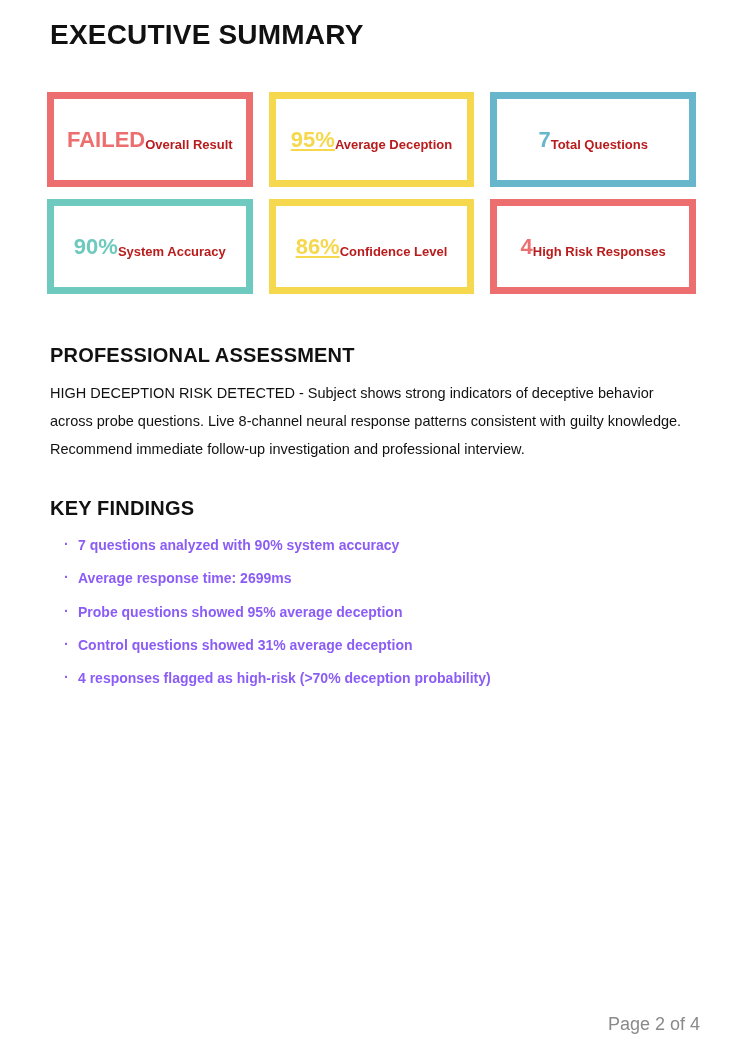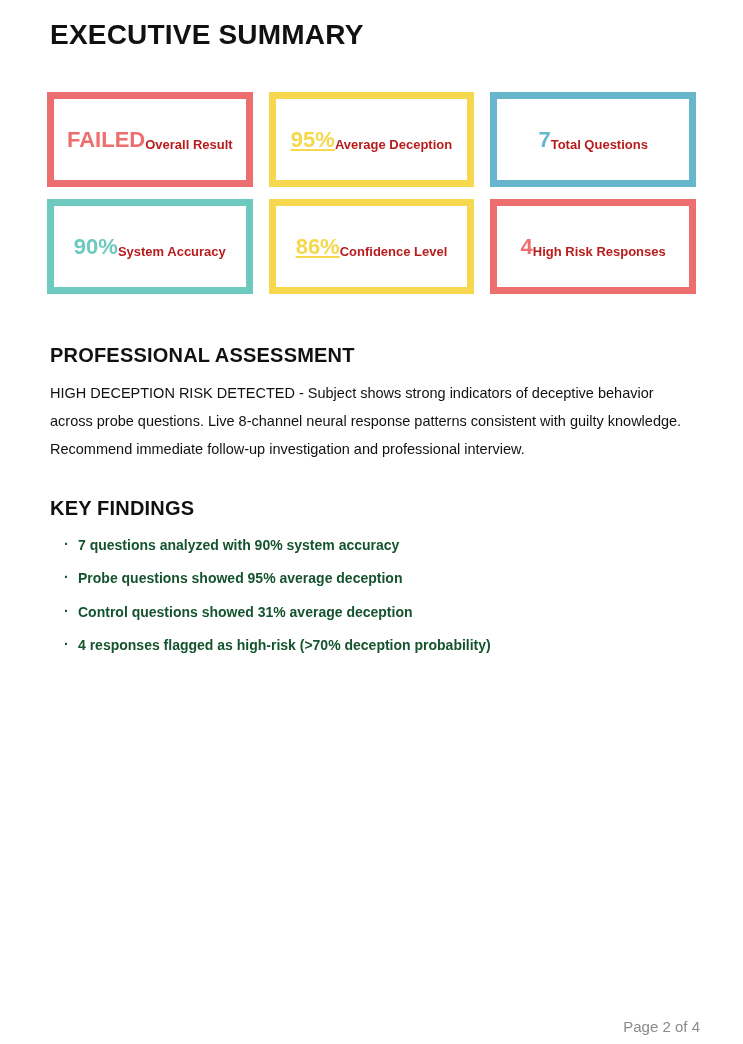--- a/index.html
+++ b/index.html
@@ -79,35 +79,35 @@
     margin-top: 17px;
     margin-left: 17px;
   }
   .findings-list li {
     position: relative;
     padding-left: 14px;
     font-size: 14px;
     font-weight: bold;
     line-height: 1.2;
     margin-bottom: 16.5px;
-    color: #14532d;
+    color: #8b5cf6;
   }
   .findings-list li::before {
     content: "\00B7";
     position: absolute;
     left: 0;
     top: -1px;
     font-weight: bold;
   }
 
   .page-footer {
     position: absolute;
     bottom: 28px;
     right: 43px;
-    font-size: 15px;
+    font-size: 18px;
     font-weight: normal;
     color: #8A8A8A;
   }
 </style>
 </head>
 <body>
 
 <div class="page">
 
   <h1 class="page-title">EXECUTIVE SUMMARY</h1>
@@ -138,20 +138,21 @@
       <div class="card-label">High Risk Responses</div>
     </div>
   </div>
 
   <h2 class="section-heading">PROFESSIONAL ASSESSMENT</h2>
   <p class="assessment-body">HIGH DECEPTION RISK DETECTED - Subject shows strong indicators of deceptive behavior across probe questions. Live 8-channel neural response patterns consistent with guilty knowledge. Recommend immediate follow-up investigation and professional interview.</p>
 
   <h2 class="section-heading findings">KEY FINDINGS</h2>
   <ul class="findings-list">
     <li>7 questions analyzed with 90% system accuracy</li>
+    <li>Average response time: 2699ms</li>
     <li>Probe questions showed 95% average deception</li>
     <li>Control questions showed 31% average deception</li>
     <li>4 responses flagged as high-risk (&gt;70% deception probability)</li>
   </ul>
 
   <div class="page-footer">Page 2 of 4</div>
 
 </div>
 
 </body></html>

